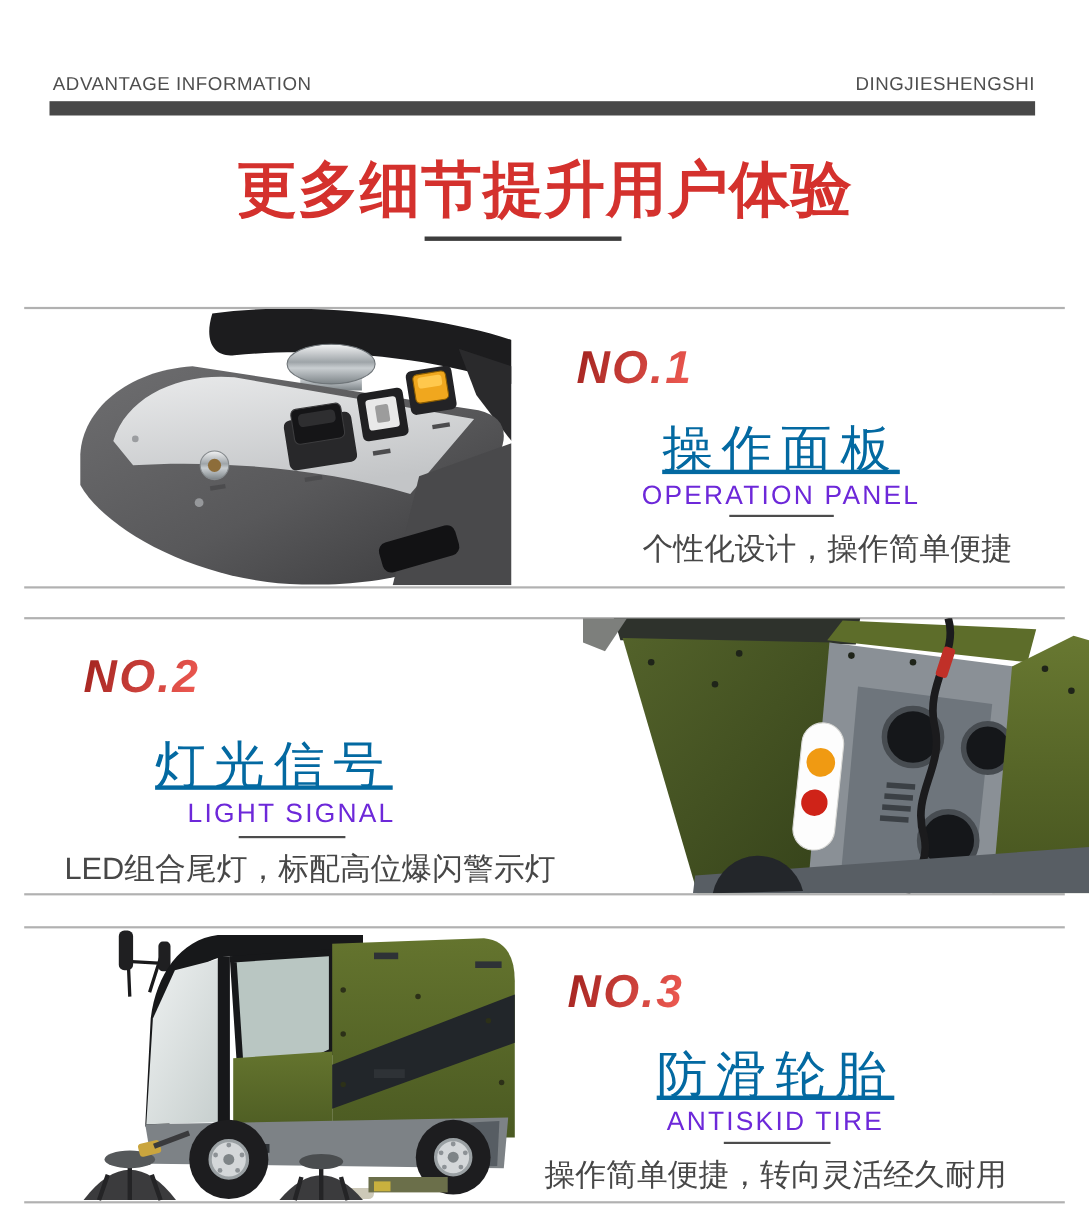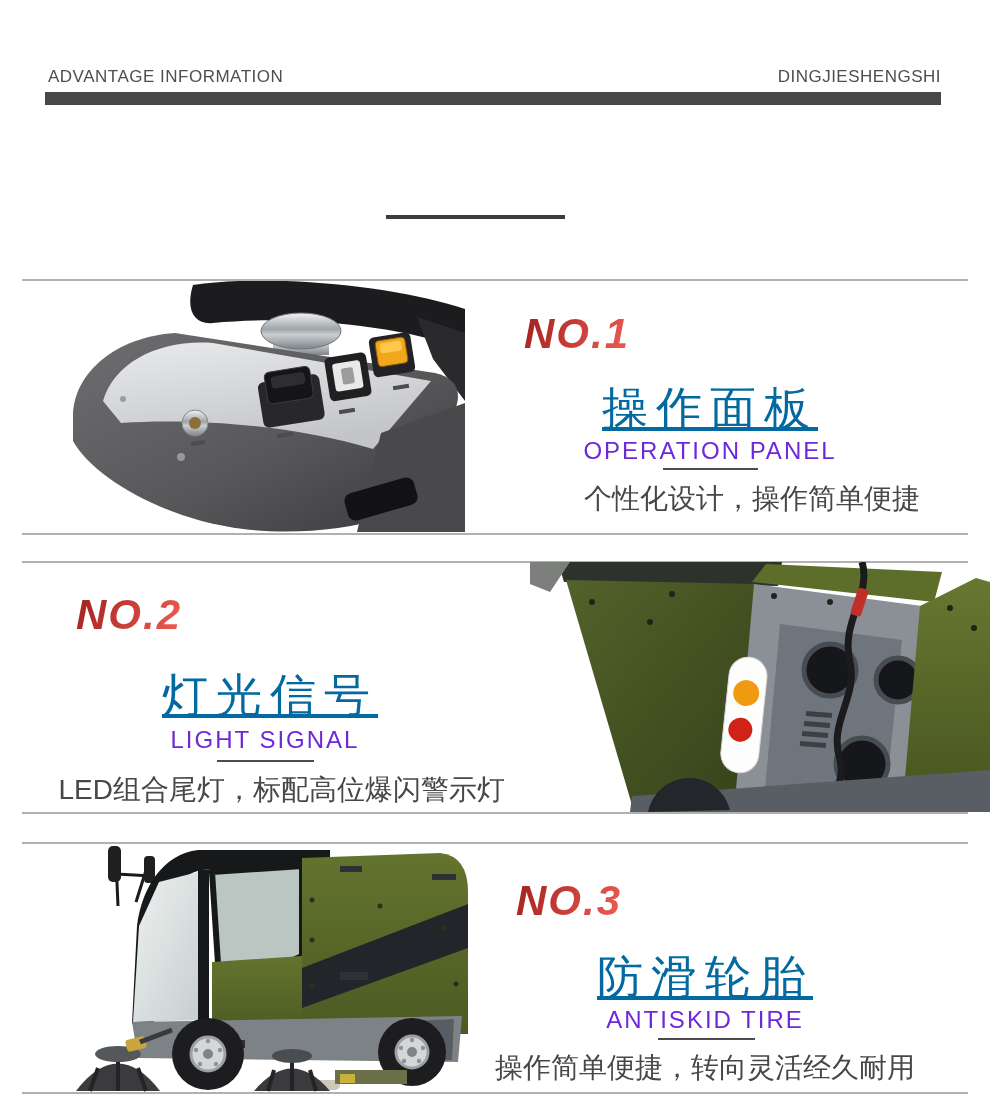--- a/index.html
+++ b/index.html
@@ -37,20 +37,21 @@
 </style>
 </head>
 <body>
 
 <div class="page">
 
   <div class="abs hdr-txt" style="left:48px;top:67px;">ADVANTAGE INFORMATION</div>
   <div class="abs hdr-txt" style="right:49px;top:67px;text-align:center;">DINGJIESHENGSHI</div>
   <div class="abs hdr-bar"></div>
 
+  <div class="abs title">更多细节提升用户体验</div>
   <div class="abs title-underline"></div>
 
   <div class="abs rule" style="top:279px;"></div>
   <div class="abs rule" style="top:533px;"></div>
   <div class="abs rule" style="top:561px;"></div>
   <div class="abs rule" style="top:812px;"></div>
   <div class="abs rule" style="top:842px;"></div>
   <div class="abs rule" style="top:1092px;"></div>
 
   <div class="abs" style="left:45px;top:281px;width:420px;height:251px;">
@@ -119,21 +120,21 @@
     </svg>
   </div>
 
   <div class="abs no-label" style="left:524px;top:313px;">NO.1</div>
   <div class="abs h-cn" style="left:500px;top:385px;width:420px;">操作面板</div>
   <div class="abs h-en" style="left:500px;top:439px;width:420px;">OPERATION PANEL</div>
   <div class="abs mini-rule" style="left:663px;top:468px;width:95px;"></div>
   <div class="abs caption" style="left:500px;top:485px;width:420px;">个性化设计，操作简单便捷</div>
 
   <div class="abs no-label" style="left:76px;top:594px;">NO.2</div>
-  <div class="abs h-cn" style="left:60px;top:672px;width:420px;">灯光信号</div>
+  <div class="abs h-cn" style="left:39px;top:672px;width:420px;">灯光信号</div>
   <div class="abs h-en" style="left:55px;top:728px;width:420px;">LIGHT SIGNAL</div>
   <div class="abs mini-rule" style="left:217px;top:760px;width:97px;"></div>
   <div class="abs caption" style="left:25px;top:776px;width:480px;">LED组合尾灯，标配高位爆闪警示灯</div>
 
   <div class="abs" style="left:530px;top:562px;width:460px;height:250px;">
     <svg width="460" height="250" viewBox="0 0 460 250">
       <defs>
         <linearGradient id="gDark" x1="0" y1="0" x2="1" y2="1">
           <stop offset="0" stop-color="#53622a"></stop>
             <stop offset="1" stop-color="#35421a"></stop>

